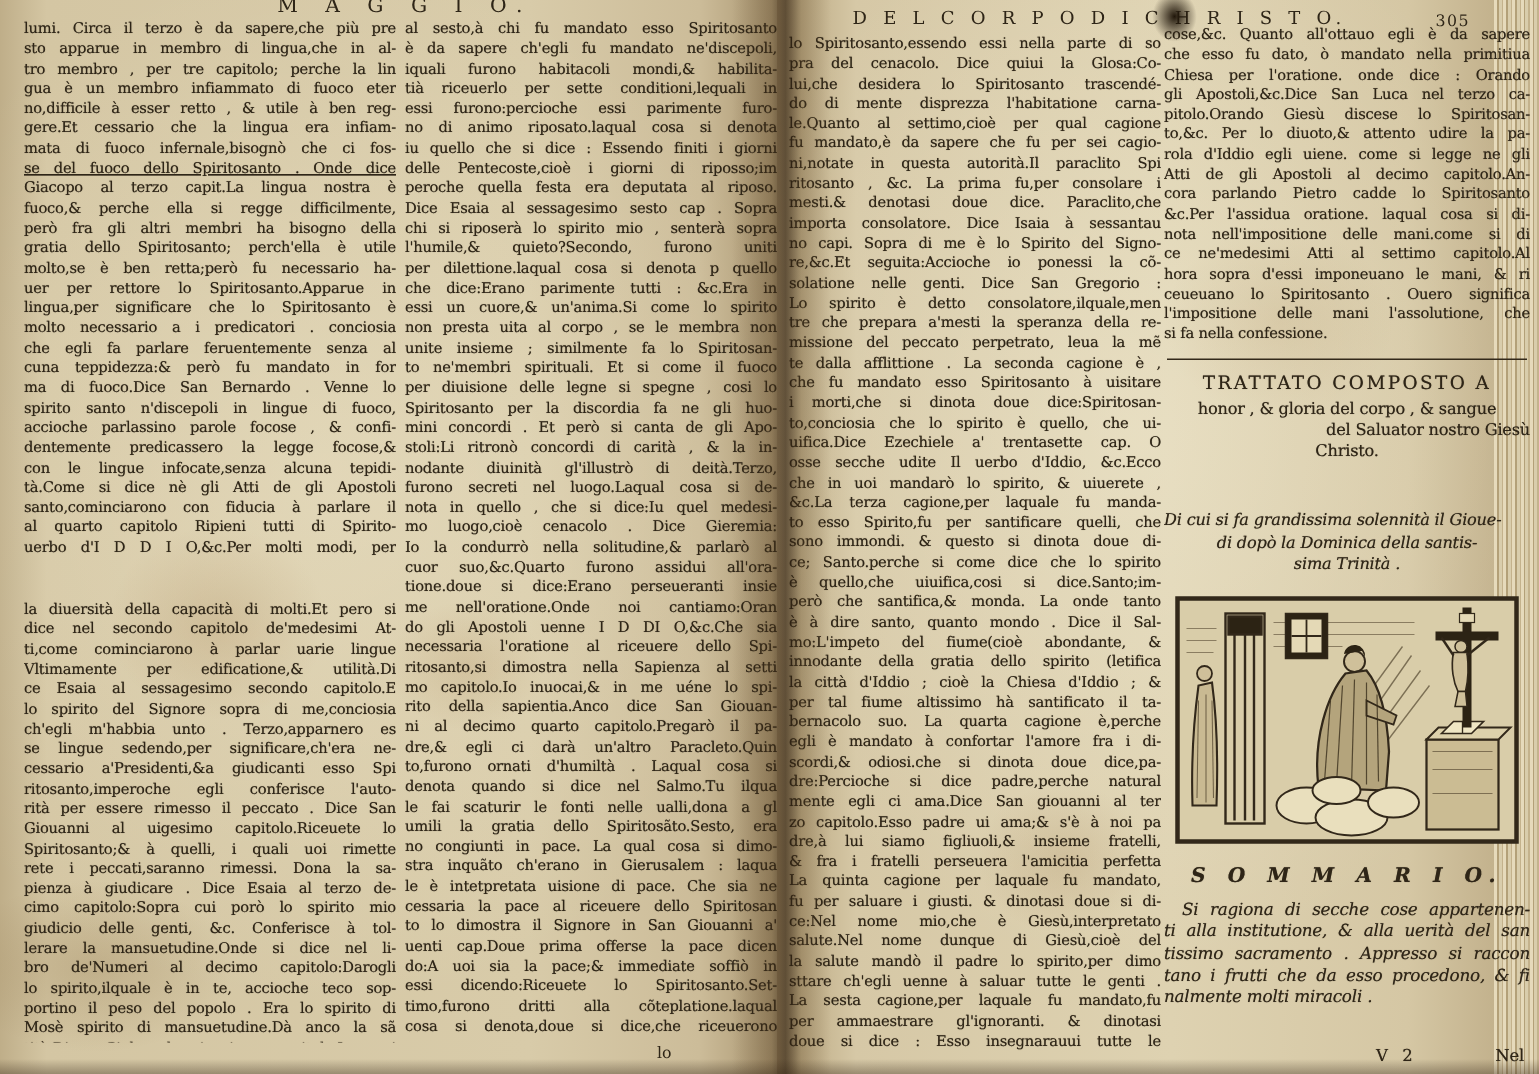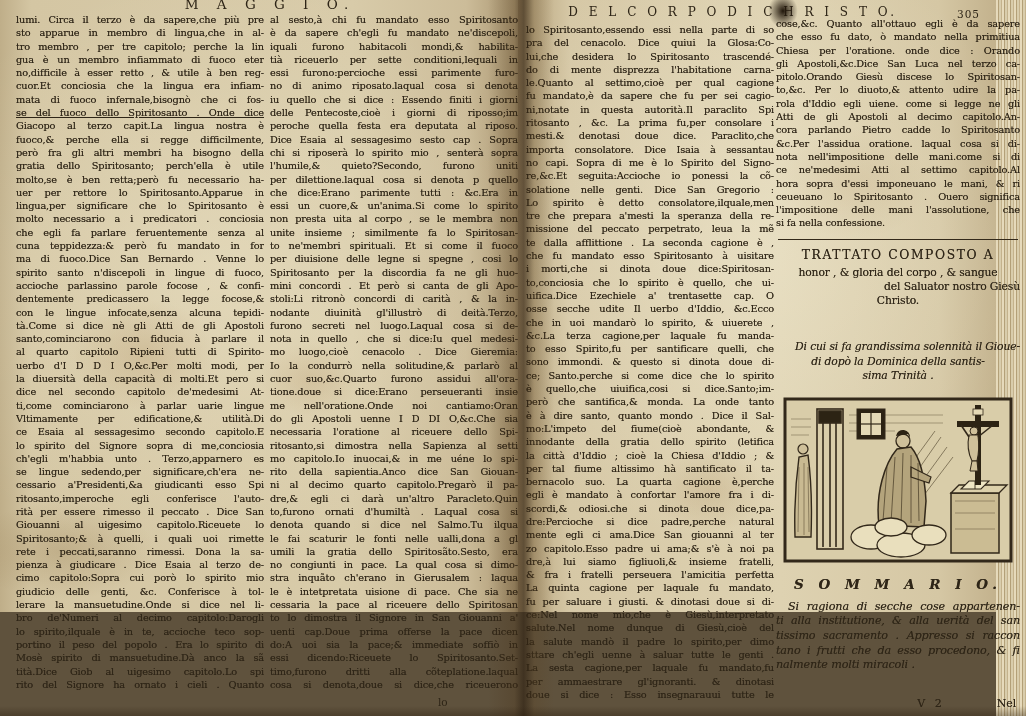--- a/index.html
+++ b/index.html
@@ -1,18 +1,18 @@
 <!DOCTYPE html>
 <html><head>
 <meta charset="utf-8">
 <style>
   html,body{margin:0;padding:0;background:#4f432f;}
   .book{position:relative;width:1026px;height:716px;overflow:hidden;
     font-family:"DejaVu Serif","Liberation Serif",serif;color:#2e2517;background:#5f523d;}
-  .page{position:absolute;top:0;height:612px;}
+  .page{position:absolute;top:0;height:716px;}
   .page-left{left:0;width:518px;background:
     radial-gradient(90% 70% at 42% 45%, rgba(255,250,228,.28), rgba(0,0,0,0) 70%),
     radial-gradient(14% 9% at 28% 58%, rgba(148,105,52,.25), rgba(0,0,0,0) 100%),
     radial-gradient(10% 6% at 60% 62%, rgba(148,105,52,.20), rgba(0,0,0,0) 100%),
     radial-gradient(18% 8% at 12% 90%, rgba(120,90,45,.22), rgba(0,0,0,0) 100%),
     linear-gradient(90deg,#bfae89 0%,#d4c6a3 6%,#d8cba9 68%,#ccbc99 90%,#a8946f 100%);}
   .page-right{left:518px;width:478px;background:
     radial-gradient(85% 70% at 50% 40%, rgba(255,252,234,.30), rgba(0,0,0,0) 72%),
     radial-gradient(16% 9% at 70% 30%, rgba(150,112,58,.16), rgba(0,0,0,0) 100%),
     radial-gradient(12% 7% at 40% 80%, rgba(140,100,50,.18), rgba(0,0,0,0) 100%),
@@ -65,21 +65,21 @@
   <div class="edges"></div>
 
   <div class="page page-left">
     <div class="runhead-left">M A G G I O.</div>
     <div class="col col1">
         <div class="tl" style="text-align-last: justify;">lumi. Circa il terzo è da sapere,che più pre</div>
         <div class="tl" style="text-align-last: justify;">sto apparue in membro di lingua,che in al-</div>
         <div class="tl" style="text-align-last: justify;">tro membro , per tre capitolo;  perche la lin</div>
         <div class="tl" style="text-align-last: justify;">gua è un membro infiammato di fuoco eter</div>
         <div class="tl" style="text-align-last: justify;">no,difficile à esser retto , &amp; utile à ben reg-</div>
-        <div class="tl" style="text-align-last: justify;">cuor.Et conciosia che la lingua era  infiam-</div>
+        <div class="tl" style="text-align-last: justify;">gere.Et cessario che la lingua era  infiam-</div>
         <div class="tl" style="text-align-last: justify;">mata di fuoco infernale,bisognò che ci fos-</div>
         <div class="tl" style="text-align-last: justify; text-decoration: underline;">se del fuoco dello Spiritosanto . Onde dice</div>
         <div class="tl" style="text-align-last: justify;">Giacopo al terzo  capit.La lingua nostra è</div>
         <div class="tl" style="text-align-last: justify;">fuoco,&amp; perche ella si regge  difficilmente,</div>
         <div class="tl" style="text-align-last: justify;">però fra gli altri membri ha bisogno della</div>
         <div class="tl" style="text-align-last: justify;">gratia dello Spiritosanto; perch'ella è utile</div>
         <div class="tl" style="text-align-last: justify;">molto,se è ben retta;però fu necessario ha-</div>
         <div class="tl" style="text-align-last: justify;">uer per rettore lo Spiritosanto.Apparue in</div>
         <div class="tl" style="text-align-last: justify;">lingua,per significare che lo Spiritosanto è</div>
         <div class="tl" style="text-align-last: justify;">molto necessario a i predicatori .  conciosia</div>
@@ -87,21 +87,21 @@
         <div class="tl" style="text-align-last: justify;">cuna teppidezza:&amp; però fu mandato in for</div>
         <div class="tl" style="text-align-last: justify;">ma di fuoco.Dice San Bernardo .  Venne lo</div>
         <div class="tl" style="text-align-last: justify;">spirito santo n'discepoli in lingue di fuoco,</div>
         <div class="tl" style="text-align-last: justify;">accioche parlassino parole focose , &amp; confi-</div>
         <div class="tl" style="text-align-last: justify;">dentemente predicassero la legge focose,&amp;</div>
         <div class="tl" style="text-align-last: justify;">con le lingue infocate,senza alcuna tepidi-</div>
         <div class="tl" style="text-align-last: justify;">tà.Come si dice nè gli Atti de gli Apostoli</div>
         <div class="tl" style="text-align-last: justify;">santo,cominciarono con fiducia à parlare il</div>
         <div class="tl" style="text-align-last: justify;">al quarto capitolo Ripieni tutti di Spirito-</div>
         <div class="tl" style="text-align-last: justify;">uerbo d'I D D I O,&amp;c.Per molti modi, per</div>
-        <div class="tl" style="text-align-last: justify;">la diuersità della capacità di molti.Et pero si</div>
+        <div class="tl" style="text-align-last: justify; margin-top: 28px;">la diuersità della capacità di molti.Et pero si</div>
         <div class="tl" style="text-align-last: justify;">dice nel secondo capitolo de'medesimi At-</div>
         <div class="tl" style="text-align-last: justify;">ti,come cominciarono à parlar uarie lingue</div>
         <div class="tl" style="text-align-last: justify;">Vltimamente per edificatione,&amp; utilità.Di</div>
         <div class="tl" style="text-align-last: justify;">ce Esaia al sessagesimo secondo capitolo.E</div>
         <div class="tl" style="text-align-last: justify;">lo spirito del Signore sopra di me,conciosia</div>
         <div class="tl" style="text-align-last: justify;">ch'egli m'habbia unto . Terzo,apparnero es</div>
         <div class="tl" style="text-align-last: justify;">se lingue sedendo,per significare,ch'era ne-</div>
         <div class="tl" style="text-align-last: justify;">cessario a'Presidenti,&amp;a giudicanti esso Spi</div>
         <div class="tl" style="text-align-last: justify;">ritosanto,imperoche egli conferisce l'auto-</div>
         <div class="tl" style="text-align-last: justify;">rità per essere rimesso il peccato . Dice San</div>
@@ -257,21 +257,21 @@
       <div>
         <div class="tt-main">TRATTATO COMPOSTO A</div>
         <div class="tt-sub">
             <div class="tl" style="text-align: center;">honor , &amp; gloria del corpo , &amp; sangue</div>
             <div class="tl" style="text-align: right;">del Saluator nostro Giesù</div>
             <div class="tl" style="text-align: center;">Christo.</div>
           </div>
       </div>
 
       <div class="feast-note">
-          <div class="tl" style="text-align: right; margin-top: 32px;">Di cui si fa grandissima solennità il Gioue-</div>
+          <div class="tl" style="text-align: left; margin-top: 32px;">Di cui si fa grandissima solennità il Gioue-</div>
           <div class="tl" style="text-align: center;">di dopò la Dominica della santis-</div>
           <div class="tl" style="text-align: center;">sima Trinità .</div>
         </div>
 
       <svg class="woodcut" width="230" height="166" viewBox="0 0 230 166">
         <rect x="2" y="2" width="226" height="162" fill="#d9cda9" stroke="#30271731"></rect>
         <rect x="2" y="2" width="226" height="162" fill="none" stroke="#32281a" stroke-width="3"></rect>
 
         <g stroke="#4a3d27" stroke-width=".7" opacity=".55">
           <line x1="66" y1="18" x2="160" y2="18"></line>

